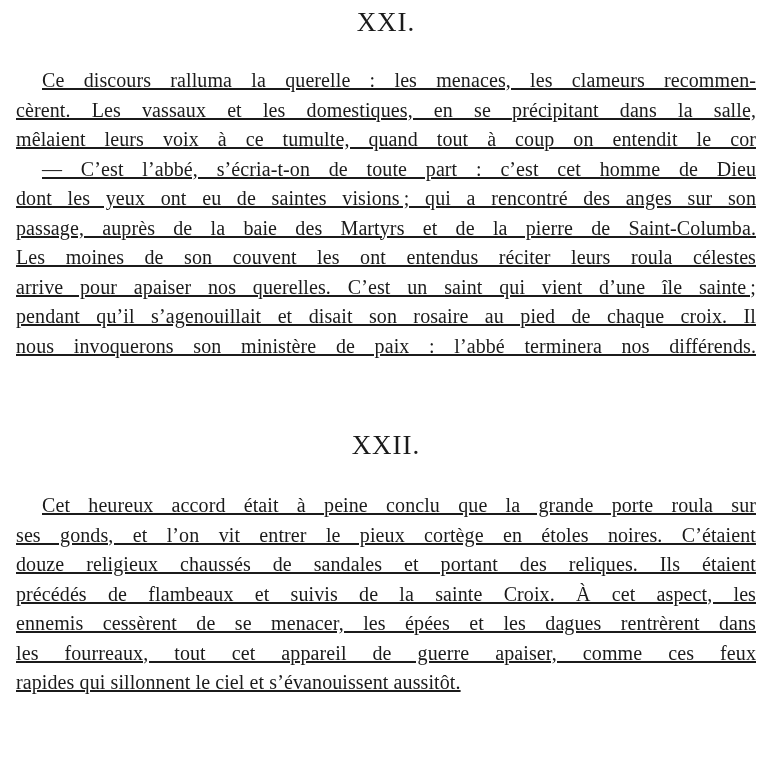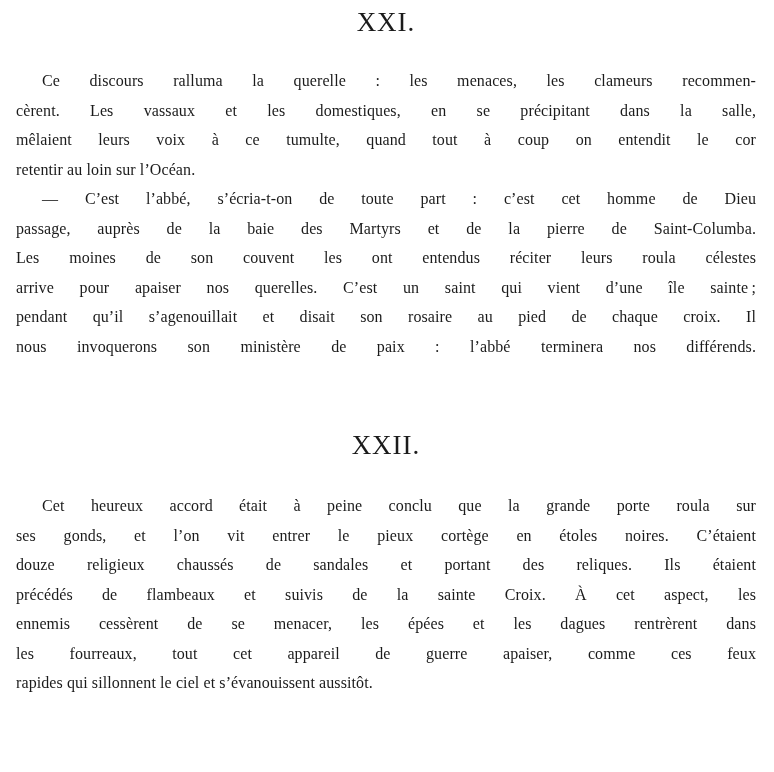--- a/index.html
+++ b/index.html
@@ -25,27 +25,28 @@
     letter-spacing: 1px;
     margin: 0 0 28px 0;
   }
   .section-2 .chapter-heading {
     margin: 68px 0 30px 0;
   }
   .paragraph {
     margin: 0;
   }
   .line {
-    font-size: 16px;
+    font-size: 20px;
     line-height: 29.5px;
     height: 29.5px;
     white-space: nowrap;
     text-align: justify;
     text-align-last: justify;
     letter-spacing: 0.1px;
+    text-decoration: underline;
   }
   .line.first {
     text-indent: 26px;
   }
   .line.end {
     text-align-last: left;
     white-space: normal;
   }
 </style>
 </head>
@@ -53,25 +54,25 @@
 
 <div class="page">
 
   <section class="section-1">
     <h2 class="chapter-heading">XXI.</h2>
 
     <div class="paragraph">
       <div class="line first">Ce discours ralluma la querelle&nbsp;: les menaces, les clameurs recommen-</div>
       <div class="line">cèrent. Les vassaux et les domestiques, en se précipitant dans la salle,</div>
       <div class="line">mêlaient leurs voix à ce tumulte, quand tout à coup on entendit le cor</div>
-      <div class="line end">retentir au loin sur l’Océan.</div>
     </div>
 
     <div class="paragraph">
       <div class="line first">— C’est l’abbé, s’écria-t-on de toute part&nbsp;: c’est cet homme de Dieu</div>
+      <div class="line">dont les yeux ont eu de saintes visions ; qui a rencontré des anges sur son</div>
       <div class="line">passage, auprès de la baie des Martyrs et de la pierre de Saint-Columba.</div>
       <div class="line">Les moines de son couvent les ont entendus réciter leurs roula célestes</div>
       <div class="line">arrive pour apaiser nos querelles. C’est un saint qui vient d’une île sainte ;</div>
       <div class="line">pendant qu’il s’agenouillait et disait son rosaire au pied de chaque croix. Il</div>
       <div class="line">nous invoquerons son ministère de paix&nbsp;: l’abbé terminera nos différends.</div>
     </div>
   </section>
 
   <section class="section-2">
     <h2 class="chapter-heading">XXII.</h2>

